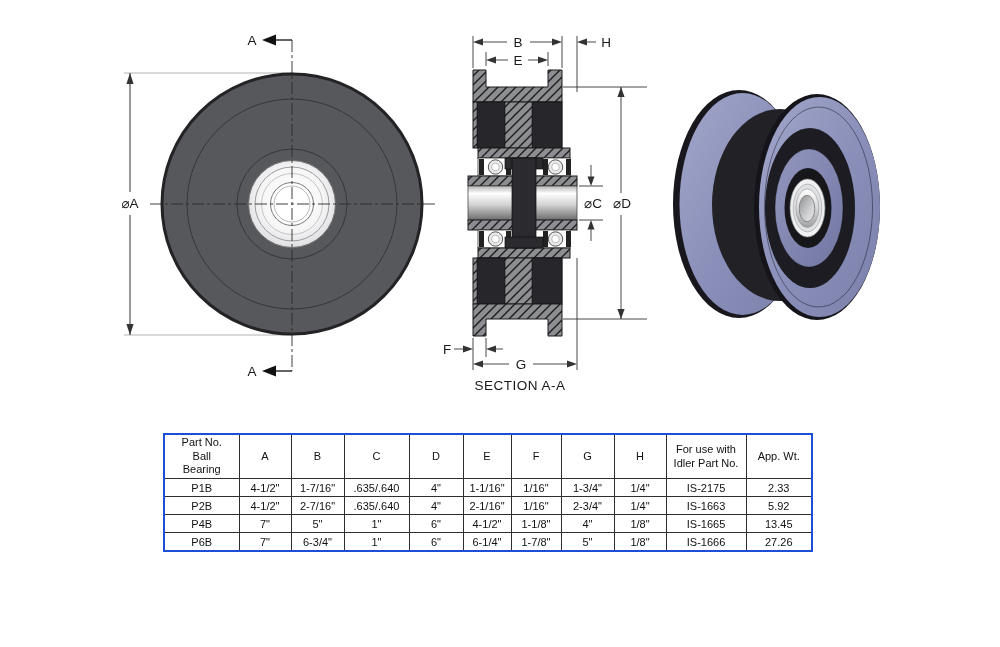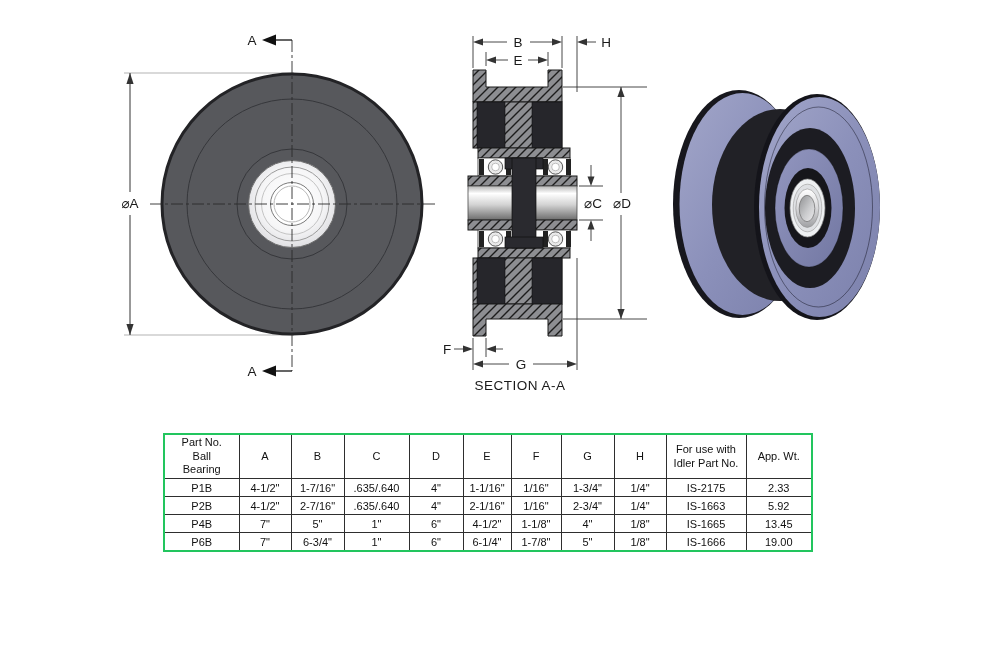--- a/index.html
+++ b/index.html
@@ -9,21 +9,21 @@
   svg text{font-family:"Liberation Sans", sans-serif;fill:#1a1a1a;}
   .dimlbl{font-size:13.5px;}
   .caption{font-size:13.5px;letter-spacing:.5px;}
 
   table.spec{position:absolute;left:163px;top:433px;border-collapse:collapse;
              table-layout:fixed;font-size:11px;color:#111;background:#fff;}
   table.spec td,table.spec th{border:1px solid #2e2e2e;text-align:center;vertical-align:middle;
              padding:0 1px;font-weight:normal;overflow:hidden;}
   table.spec thead th{height:43px;line-height:1.25;white-space:pre-line;}
   table.spec tbody td{height:17px;}
-  table.spec{border:2px solid #22c55e;}
+  table.spec{border:2px solid #1d4ed8;}
 </style>
 </head>
 <body>
 
 <div class="sheet">
 
 <svg class="drawing" width="1000" height="647" viewBox="0 0 1000 647">
   <defs>
     <pattern id="hatch" width="9" height="9" patternUnits="userSpaceOnUse">
       <rect width="9" height="9" fill="#8d8e92"></rect>
@@ -295,18 +295,18 @@
           <td>P6B</td>
           <td>7"</td>
           <td>6-3/4"</td>
           <td>1"</td>
           <td>6"</td>
           <td>6-1/4"</td>
           <td>1-7/8"</td>
           <td>5"</td>
           <td>1/8"</td>
           <td>IS-1666</td>
-          <td>19.00</td>
+          <td>27.26</td>
         </tr>
       </tbody>
 </table>
 
 </div>
 
 </body></html>

